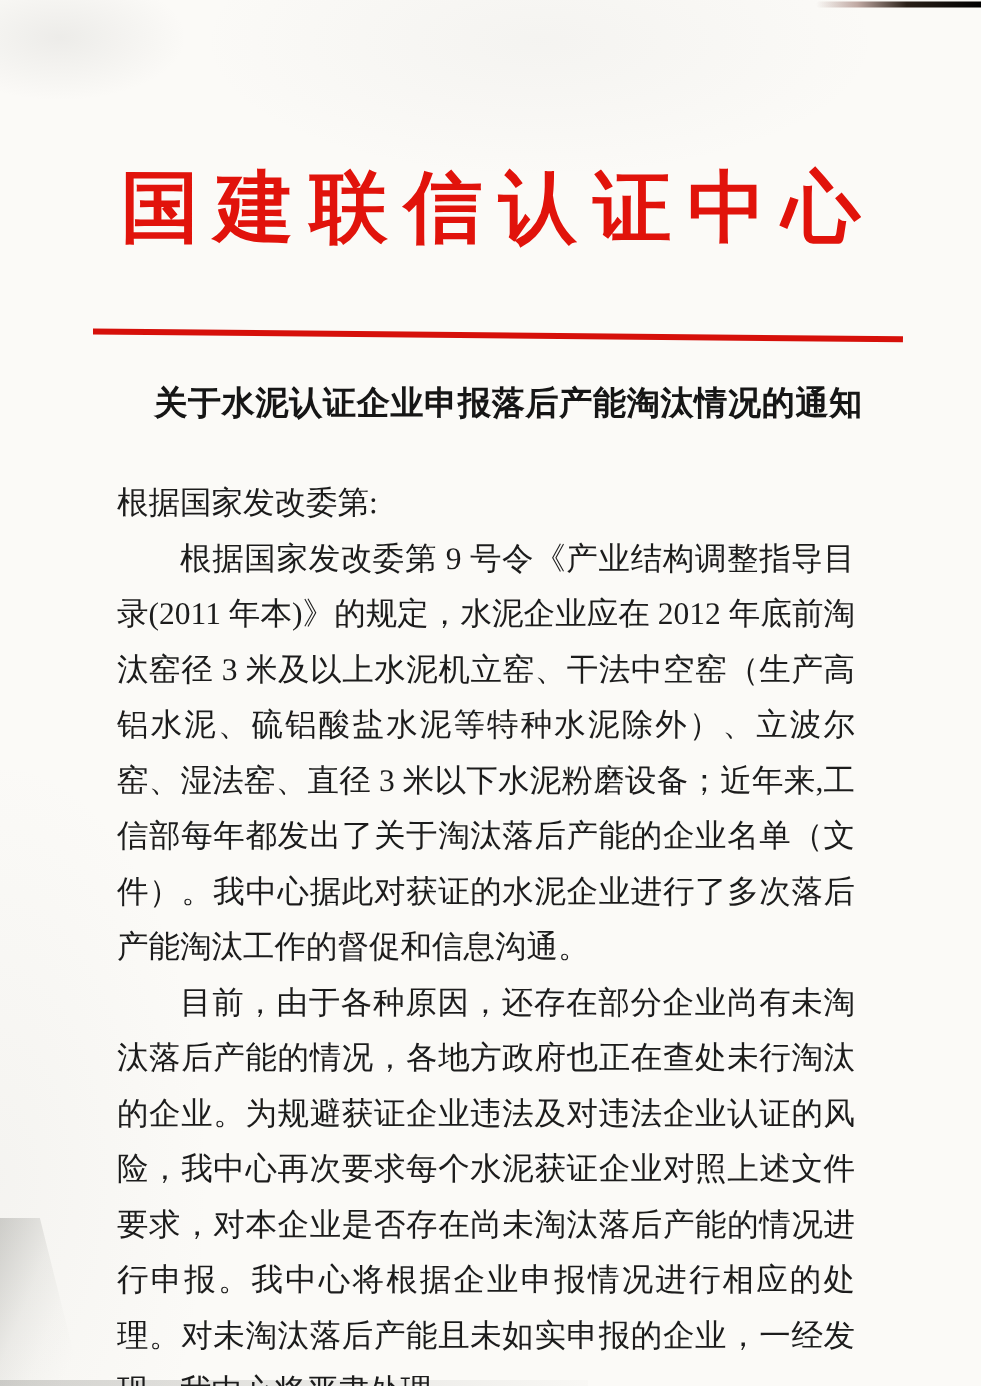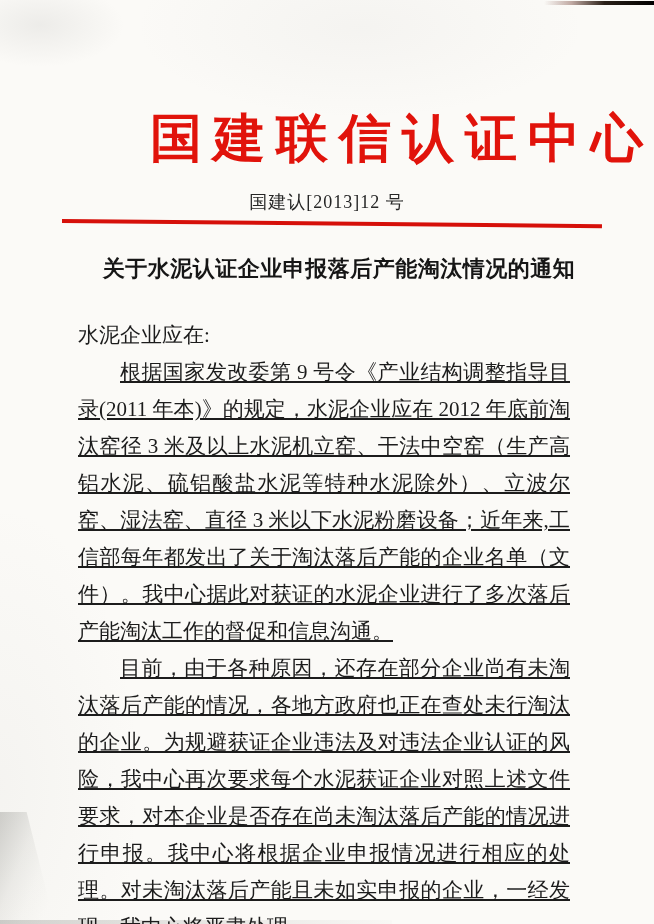--- a/index.html
+++ b/index.html
@@ -43,21 +43,21 @@
     background: linear-gradient(112deg, rgba(140,140,135,0.38) 0%, rgba(185,185,180,0.20) 35%, rgba(210,210,205,0.10) 55%, transparent 75%);
     clip-path: polygon(0 0, 38% 0, 78% 100%, 0 100%);
   }
   .scan-edge-bottom {
     position: absolute; left: 0; bottom: 0;
     width: 60%; height: 4px;
     background: linear-gradient(to right, rgba(140,140,135,0.35), rgba(200,200,195,0.05));
   }
   .org-name {
     position: absolute; top: 104px; left: 0; right: 0;
-    text-align: right;
+    text-align: center;
     color: var(--accent-red, #e1130b);
     font-size: 52px; font-weight: 700;
     letter-spacing: 11px; text-indent: 11px;
     white-space: nowrap;
   }
   .doc-number {
     position: absolute; top: 190px; left: 0; right: 0;
     text-align: center;
     color: #262626;
     font-size: 18px;
@@ -85,39 +85,37 @@
     color: var(--text-ink, #1c1c1c);
     font-size: 21px;
     line-height: 37px;
     text-align: justify;
   }
   .salutation { margin: 0; }
   .para {
     margin: 0;
     text-indent: 2em;
     text-align: justify;
-    text-decoration: underline;
   }
 </style>
 </head>
 <body>
 
 <div class="page">
 
   <div class="scan-streak-top-right"></div>
   <div class="scan-crease-bottom-left"></div>
   <div class="scan-edge-bottom"></div>
 
   <div class="org-name">国建联信认证中心</div>
 
-  <div class="doc-number">国建认[2013]12 号</div>
 
   <div class="red-rule"></div>
 
   <h1 class="doc-title">关于水泥认证企业申报落后产能淘汰情况的通知</h1>
 
   <div class="body-text">
-    <p class="salutation">水泥企业应在:</p>
+    <p class="salutation">根据国家发改委第:</p>
     <p class="para">根据国家发改委第 9 号令《产业结构调整指导目录(2011 年本)》的规定，水泥企业应在 2012 年底前淘汰窑径 3 米及以上水泥机立窑、干法中空窑（生产高铝水泥、硫铝酸盐水泥等特种水泥除外）、立波尔窑、湿法窑、直径 3 米以下水泥粉磨设备；近年来,工信部每年都发出了关于淘汰落后产能的企业名单（文件）。我中心据此对获证的水泥企业进行了多次落后产能淘汰工作的督促和信息沟通。</p>
     <p class="para">目前，由于各种原因，还存在部分企业尚有未淘汰落后产能的情况，各地方政府也正在查处未行淘汰的企业。为规避获证企业违法及对违法企业认证的风险，我中心再次要求每个水泥获证企业对照上述文件要求，对本企业是否存在尚未淘汰落后产能的情况进行申报。我中心将根据企业申报情况进行相应的处理。对未淘汰落后产能且未如实申报的企业，一经发现，我中心将严肃处理。</p>
   </div>
 
 </div>
 
 </body></html>

